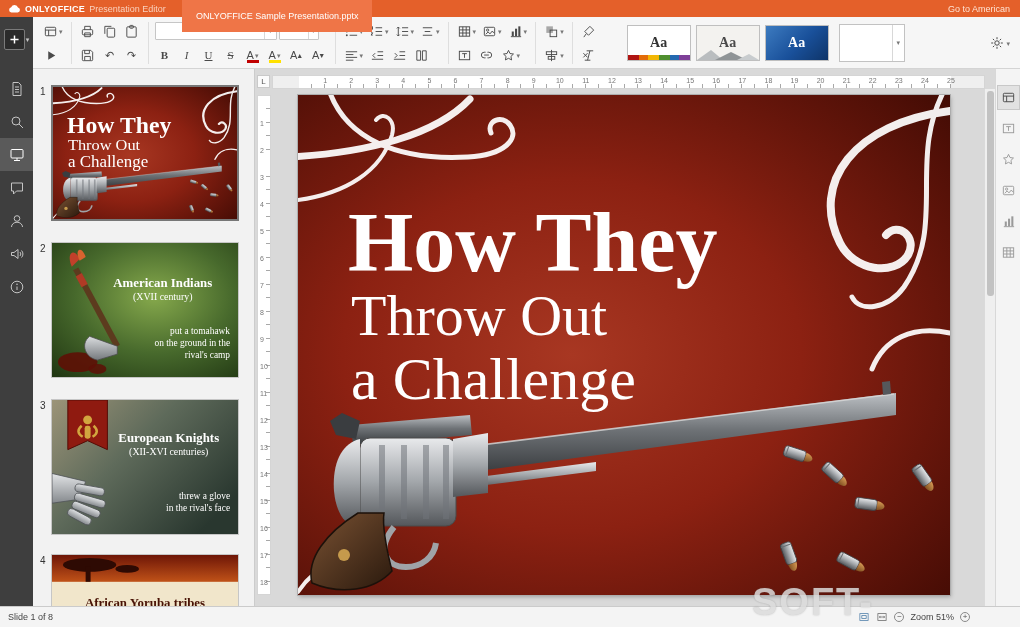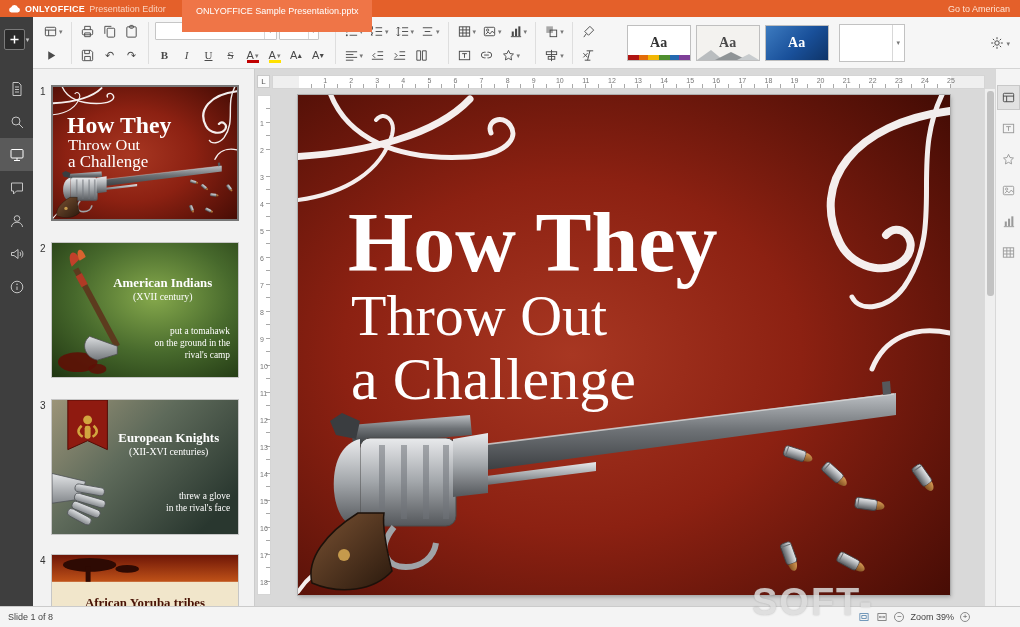--- a/index.html
+++ b/index.html
@@ -6,21 +6,21 @@
   html,body{background:#fff}
   body{font-family:"Liberation Sans","DejaVu Sans",sans-serif;color:#333}
   button{background:none;border:none;font:inherit;color:inherit;cursor:default}
   #app{position:relative;width:1020px;height:627px;overflow:hidden;background:#F4F4F4}
 
   
   .header{position:absolute;top:0;left:0;right:0;height:17px;background:#E4602A;display:flex;align-items:stretch;color:#fff;z-index:30}
   .logo-area{display:flex;align-items:center;gap:4px;padding:0 8px;width:182px}
   .brand{font-weight:bold;font-size:9px;letter-spacing:.3px}
   .appname{font-size:9px;color:#FAD2BF;white-space:nowrap}
-  .doc-tab{background:#EF7547;display:flex;align-items:flex-end;padding:16px 14px;font-size:9px;white-space:nowrap}
+  .doc-tab{background:#EF7547;display:flex;align-items:center;padding:16px 14px;font-size:9px;white-space:nowrap}
   .hspacer{flex:1}
   .goto{display:flex;align-items:center;padding:0 10px;font-size:9px;color:#FFE2D2;white-space:nowrap}
 
   
   .toolbar{position:absolute;top:17px;left:33px;right:0;height:52px;background:#F6F6F6;border-bottom:1px solid #D4D4D4;display:flex;align-items:stretch;padding:2px 4px 1px 6px;z-index:20}
   .tbg{display:flex;flex-direction:column;justify-content:space-around;padding:0 2px}
   .trow{display:flex;align-items:center;gap:2px;height:23px}
   .sep{width:1px;background:#DEDEDE;margin:3px 4px;align-self:stretch}
   .tbtn{height:20px;min-width:20px;display:flex;align-items:center;justify-content:center;border-radius:2px;color:#4A4A4A;font-size:11px;padding:0 2px}
   .ico{display:block}
@@ -833,19 +833,19 @@
           <svg class="ico" width="12" height="12">
             <use href="#i-fit-slide"></use>
           </svg>
         </button>
       <button class="zbtn">
           <svg class="ico" width="12" height="12">
             <use href="#i-fit-width"></use>
           </svg>
         </button>
       <button class="zoom-circle">−</button>
-      <span class="zoom-label">Zoom 39%</span>
+      <span class="zoom-label">Zoom 51%</span>
       <button class="zoom-circle">+</button>
     </div>
   </div>
 
   <div class="watermark">SOFT-OK.NET</div>
 </div>
 
 </body></html>

